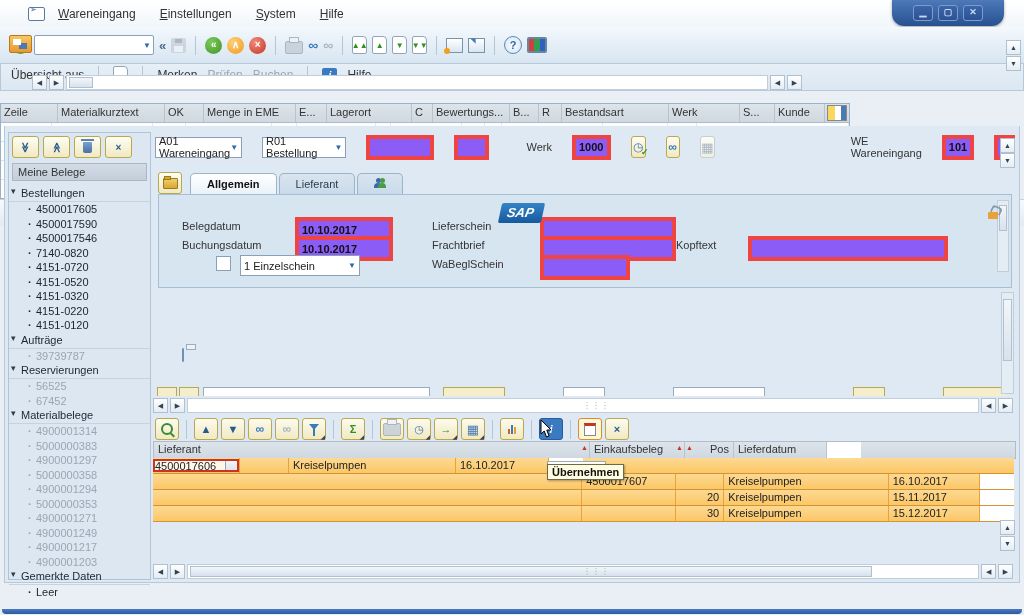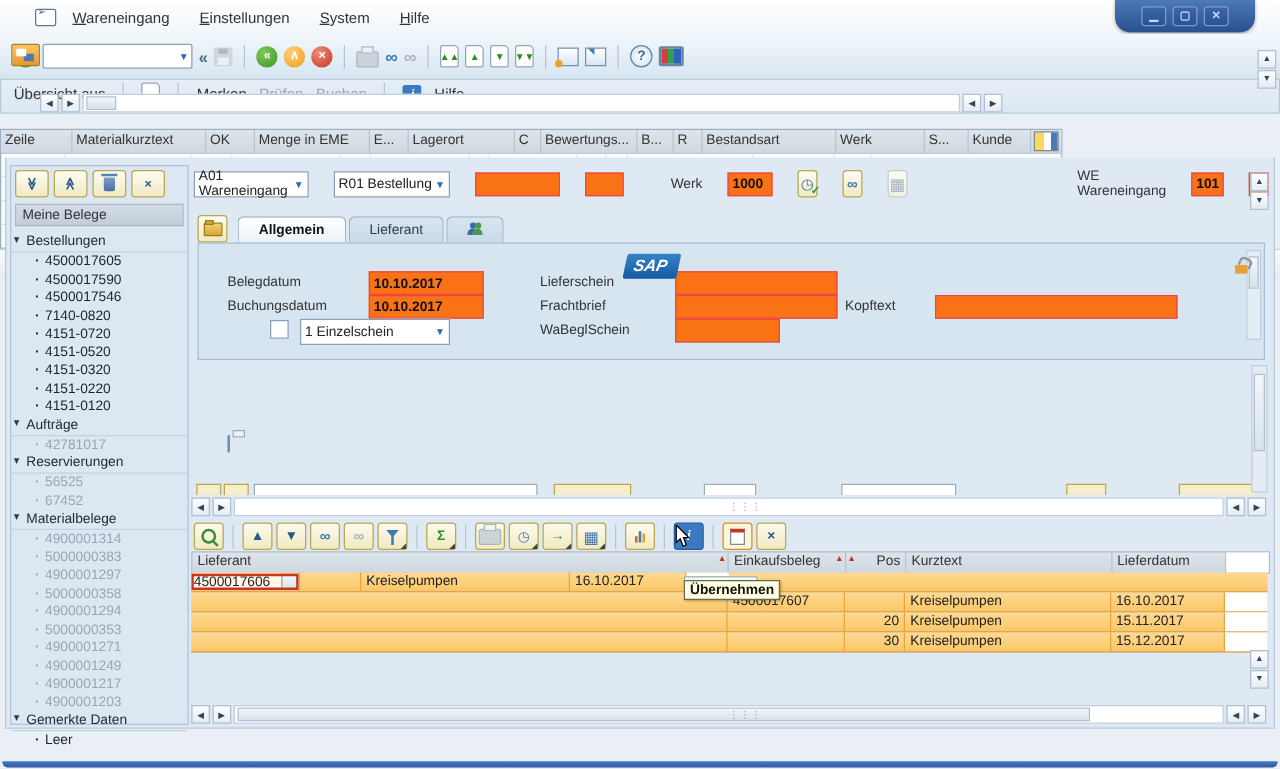--- a/index.html
+++ b/index.html
@@ -90,21 +90,21 @@
   .tree{padding-top:3px}
   .thead{padding:1px 2px 1px 12px;border-bottom:1px solid #c6d2e0;color:#1d2733;position:relative;height:13px}
   .thead::before{content:'▾';position:absolute;left:2px;top:0;font-size:9px;color:#2c3c4c}
   .titem{padding:0 2px 0 27px;position:relative;color:#1a2330;line-height:14.5px;height:14.5px;white-space:nowrap}
   .titem::before{content:'·';position:absolute;left:19px;font-weight:bold}
   .titem.dim{color:#9aa6b4}
 
   
   .combo{display:flex;align-items:center;justify-content:space-between;background:#fff;
          border:1px solid #8aa0b8;height:19px;font-size:11px;padding:0 3px;color:#222}
-  .inp{background:#f97316;border:1px solid #ef4444;height:17px;font-weight:bold;font-size:11px;
+  .inp{background:#8b5cf6;border:4px solid #ef4444;height:17px;font-weight:bold;font-size:11px;
        padding:0 3px;display:flex;align-items:center;color:#111}
   .lbl{color:#333}
   .ybtn{width:22px;height:20px;border:1px solid #b9a84e;border-radius:3px;
         background:linear-gradient(#fdfdf2,#f1e9c2);display:inline-flex;align-items:center;
         justify-content:center;position:relative;color:#2a5a8a}
   .ybtn.pale{border-color:#c8cdd4;background:linear-gradient(#fbfcf4,#eef0e2)}
   .clockchk{color:#4a7ab5;font-size:12px;position:relative}
   .clockchk::after{content:'✓';position:absolute;right:-5px;bottom:-3px;color:#2f8f1f;font-size:9px;font-weight:bold}
   .grid9{color:#a8b4c0;font-size:13px}
 
@@ -285,21 +285,21 @@
     <div class="titem">4500017605</div>
     <div class="titem">4500017590</div>
     <div class="titem">4500017546</div>
     <div class="titem">7140-0820</div>
     <div class="titem">4151-0720</div>
     <div class="titem">4151-0520</div>
     <div class="titem">4151-0320</div>
     <div class="titem">4151-0220</div>
     <div class="titem">4151-0120</div>
     <div class="thead">Aufträge</div>
-    <div class="titem dim">42781017</div>
+    <div class="titem dim">39739787</div>
     <div class="thead">Reservierungen</div>
     <div class="titem dim">56525</div>
     <div class="titem dim">67452</div>
     <div class="thead">Materialbelege</div>
     <div class="titem dim">4900001314</div>
     <div class="titem dim">5000000383</div>
     <div class="titem dim">4900001297</div>
     <div class="titem dim">5000000358</div>
     <div class="titem dim">4900001294</div>
     <div class="titem dim">5000000353</div>
@@ -533,21 +533,20 @@
   <span class="abtn hot">
       <span class="mi-take"></span>
     </span>
   <span class="abtn" style="color:#2a5a8a;font-weight:bold">×</span>
 </div>
 
 <div id="btable-head" class="abs" style="left:153px;top:441px;width:861px">
   <span class="bhc b0"><span>Lieferant</span><span class="tri">▲</span></span>
   <span class="bhc b1"><span>Einkaufsbeleg</span><span class="tri">▲</span></span>
   <span class="bhc b2"><span class="tri lft">▲</span><span>Pos</span></span>
-  <span class="bhc b3">Kurztext</span>
   <span class="bhc b4">Lieferdatum</span>
   <span class="bhc bfill"></span>
 </div>
 
 <div class="abs" style="left:153px;top:458px;width:861px">
   <div class="brow">
     <span class="bc b1" style="padding:0">
         <span class="selcell">
           <span>4500017606</span>
           <span class="mc"></span>

